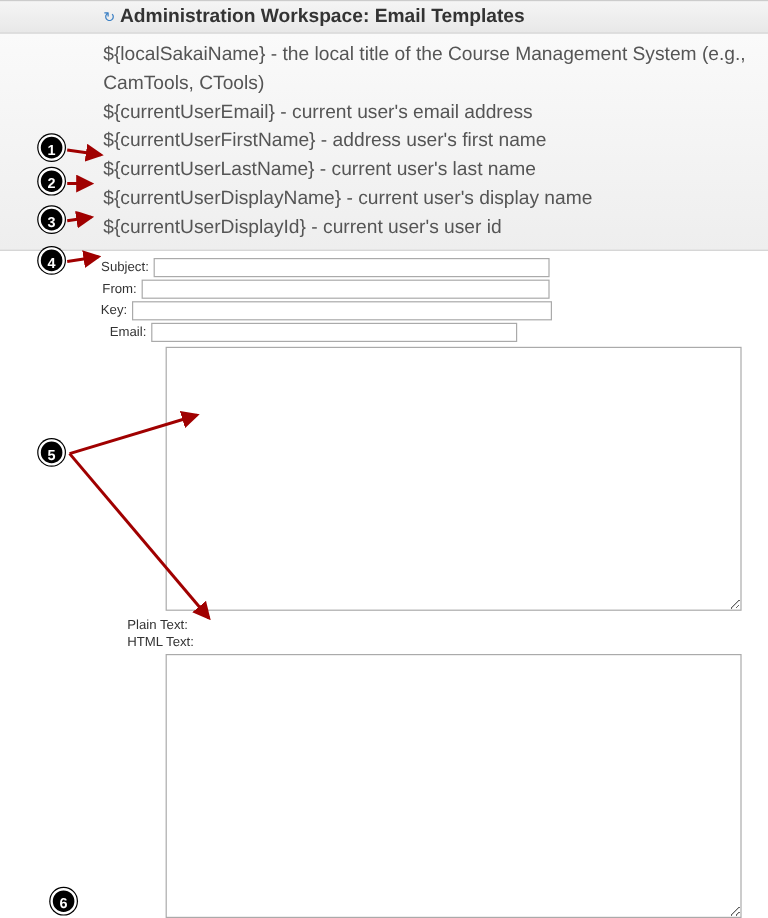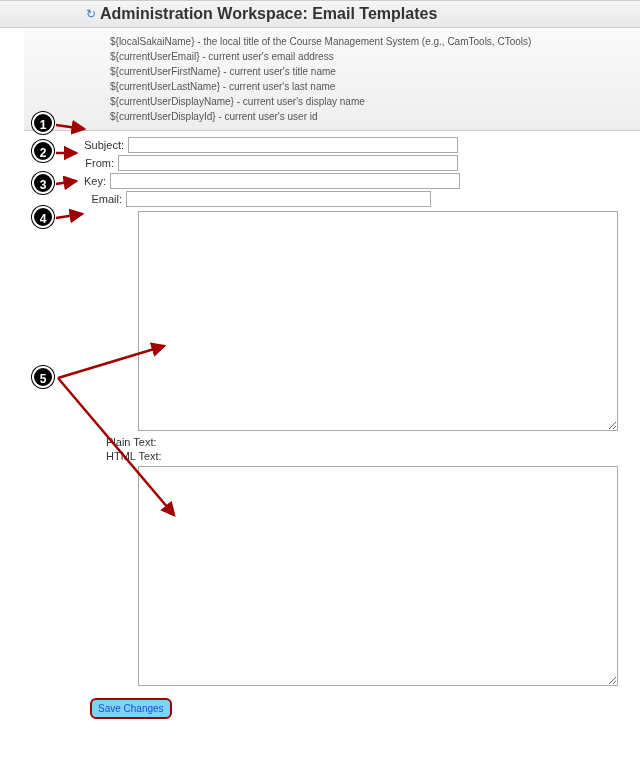--- a/index.html
+++ b/index.html
@@ -30,24 +30,23 @@
   .header-title {
     font-weight: bold;
     font-size: 16px;
     color: #333;
     margin-left: 20px;
   }
   .info-box {
     background: linear-gradient(#fafafa, #eeeeee);
     border-bottom: 1px solid #ccc;
     padding: 6px 8px 6px 86px;
-    font-size: 10px;
+    font-size: 16px;
     color: #555;
     line-height: 1.5;
-    margin-left: 24px;
   }
   .form-area {
     padding: 4px 0 0 76px;
   }
   .form-row {
     margin: 2px 0;
     display: flex;
     align-items: center;
   }
   .form-label {
@@ -133,21 +132,21 @@
 
 
 <div class="header">
   <span class="refresh-icon">↻</span>
   <span class="header-title">Administration Workspace: Email Templates</span>
 </div>
 
 <div class="info-box">
   <div>${localSakaiName} - the local title of the Course Management System (e.g., CamTools, CTools)</div>
   <div>${currentUserEmail} - current user's email address</div>
-  <div>${currentUserFirstName} - current user's title name</div>
+  <div>${currentUserFirstName} - address user's first name</div>
   <div>${currentUserLastName} - current user's last name</div>
   <div>${currentUserDisplayName} - current user's display name</div>
   <div>${currentUserDisplayId} - current user's user id</div>
 </div>
 
 <div class="form-area">
   <div class="form-row subject-row">
     <span class="form-label">Subject:</span>
     <input type="text" value="" style="">
   </div>

